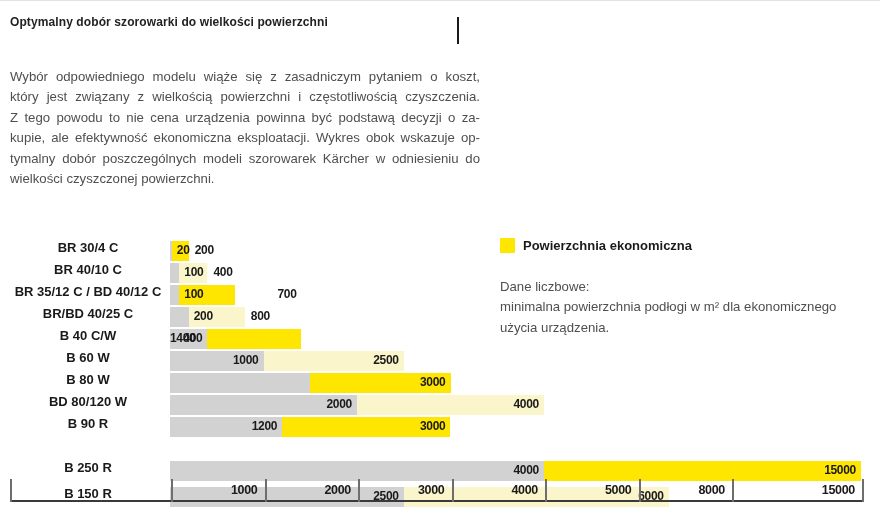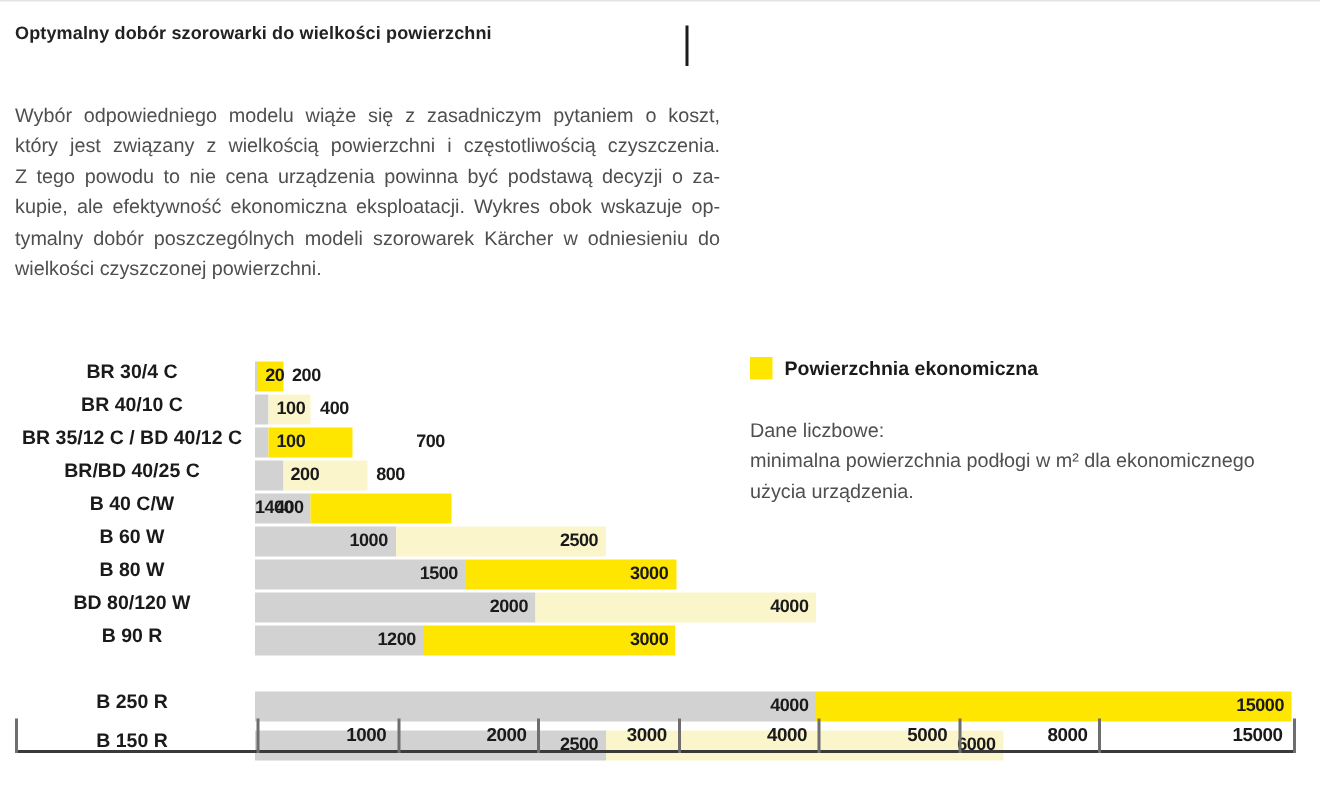--- a/index.html
+++ b/index.html
@@ -112,21 +112,20 @@
         <div class="bar" style="left: 93.5px; width: 140.25px; background: rgb(251, 245, 203);"></div>
         <div class="bnum" style="left: 0px; width: 88.5px; text-align: right;">1000</div>
         <div class="bnum" style="left: 0px; width: 228.75px; text-align: right;">2500</div>
       </div>
     </div>
     <div class="crow" style="top: 132px;">
       <div class="rlabel">B 80 W</div>
       <div class="track">
         <div class="bar" style="left: 0px; width: 140.25px; background: rgb(210, 210, 210);"></div>
         <div class="bar" style="left: 140.25px; width: 140.25px; background: rgb(255, 230, 0);"></div>
-        <div class="bnum" style="left: 0px; width: 135.25px; text-align: right;">1500</div>
         <div class="bnum" style="left: 0px; width: 275.5px; text-align: right;">3000</div>
       </div>
     </div>
     <div class="crow" style="top: 154px;">
       <div class="rlabel">BD 80/120 W</div>
       <div class="track">
         <div class="bar" style="left: 0px; width: 187px; background: rgb(210, 210, 210);"></div>
         <div class="bar" style="left: 187px; width: 187px; background: rgb(251, 245, 203);"></div>
         <div class="bnum" style="left: 0px; width: 182px; text-align: right;">2000</div>
         <div class="bnum" style="left: 0px; width: 369px; text-align: right;">4000</div>

